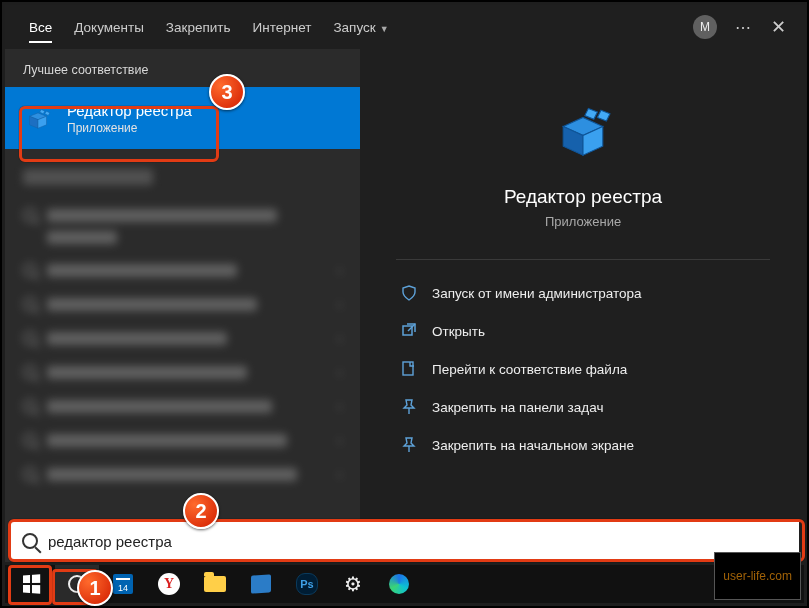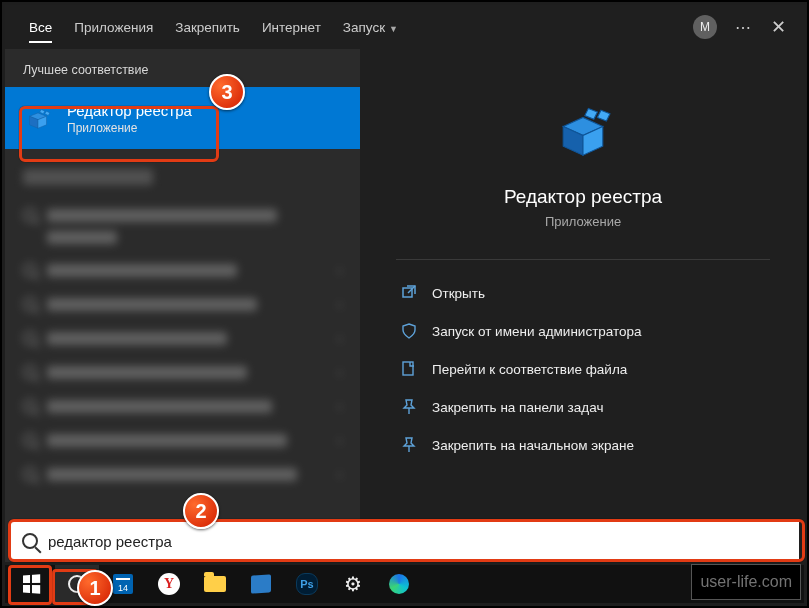--- a/index.html
+++ b/index.html
@@ -231,37 +231,37 @@
     border: 2px solid #fff;
     color: #fff; font-weight: bold; font-size: 20px;
     display: flex; align-items: center; justify-content: center;
     box-shadow: 0 1px 3px rgba(0,0,0,.6);
     pointer-events: none;
   }
 
   .watermark {
     position: absolute;
     right: 6px; bottom: 6px;
-    background: #000; color: #737373;
+    background: #000; color: #a16207;
     border: 1px solid #555;
-    font-size: 16px;
-    padding: 8px 8px;
+    font-size: 12px;
+    padding: 16px 8px;
     font-family: Verdana, sans-serif;
   }
 
   svg.regedit-cube { width: 100%; height: 100%; }
 </style>
 </head>
 <body>
 
 <div class="search-panel">
 
   <div class="tabs">
     <div class="tab active">Все</div>
-    <div class="tab">Приложения</div>
+    <div class="tab">Документы</div>
     <div class="tab">Закрепить</div>
     <div class="tab">Интернет</div>
     <div class="tab">
       <span>Запуск</span><span class="chev">▼</span>
     </div>
     <div class="tab-spacer"></div>
     <div class="tab-right">
       <div class="avatar">M</div>
       <div class="more-icon">⋯</div>
       <div class="close-icon">✕</div>
@@ -348,35 +348,35 @@
             <polygon points="30,9 35,11 33,15 28,13" fill="#43a9f5"></polygon>
           </g>
         </svg>
       </div>
       <div class="preview-title">Редактор реестра</div>
       <div class="preview-sub">Приложение</div>
       <div class="divider"></div>
       <div class="actions">
         <div class="action">
           <span class="action-icon">
+            <svg width="16" height="16" viewBox="0 0 16 16" fill="none" stroke="#5ea2d9" stroke-width="1.4">
+                <path d="M8 1 L14 3 v4 c0 4 -3 6 -6 8 c-3 -2 -6 -4 -6 -8 V3 Z"></path>
+              </svg>
+          </span>
+          <span>Запуск от имени администратора</span>
+        </div>
+        <div class="action">
+          <span class="action-icon">
             <svg width="16" height="16" viewBox="0 0 16 16" fill="none" stroke="#5ea2d9" stroke-width="1.5">
                 <rect x="2" y="3" width="9" height="9"></rect>
                 <path d="M6 1 h8 v8"></path>
                 <path d="M14 1 L7 8"></path>
               </svg>
           </span>
           <span>Открыть</span>
-        </div>
-        <div class="action">
-          <span class="action-icon">
-            <svg width="16" height="16" viewBox="0 0 16 16" fill="none" stroke="#5ea2d9" stroke-width="1.4">
-                <path d="M8 1 L14 3 v4 c0 4 -3 6 -6 8 c-3 -2 -6 -4 -6 -8 V3 Z"></path>
-              </svg>
-          </span>
-          <span>Запуск от имени администратора</span>
         </div>
         <div class="action">
           <span class="action-icon">
             <svg width="16" height="16" viewBox="0 0 16 16" fill="none" stroke="#5ea2d9" stroke-width="1.4">
                 <rect x="2" y="1" width="10" height="13"></rect>
                 <path d="M9 1 v4 h4"></path>
               </svg>
           </span>
           <span>Перейти к соответствие файла</span>
         </div>

